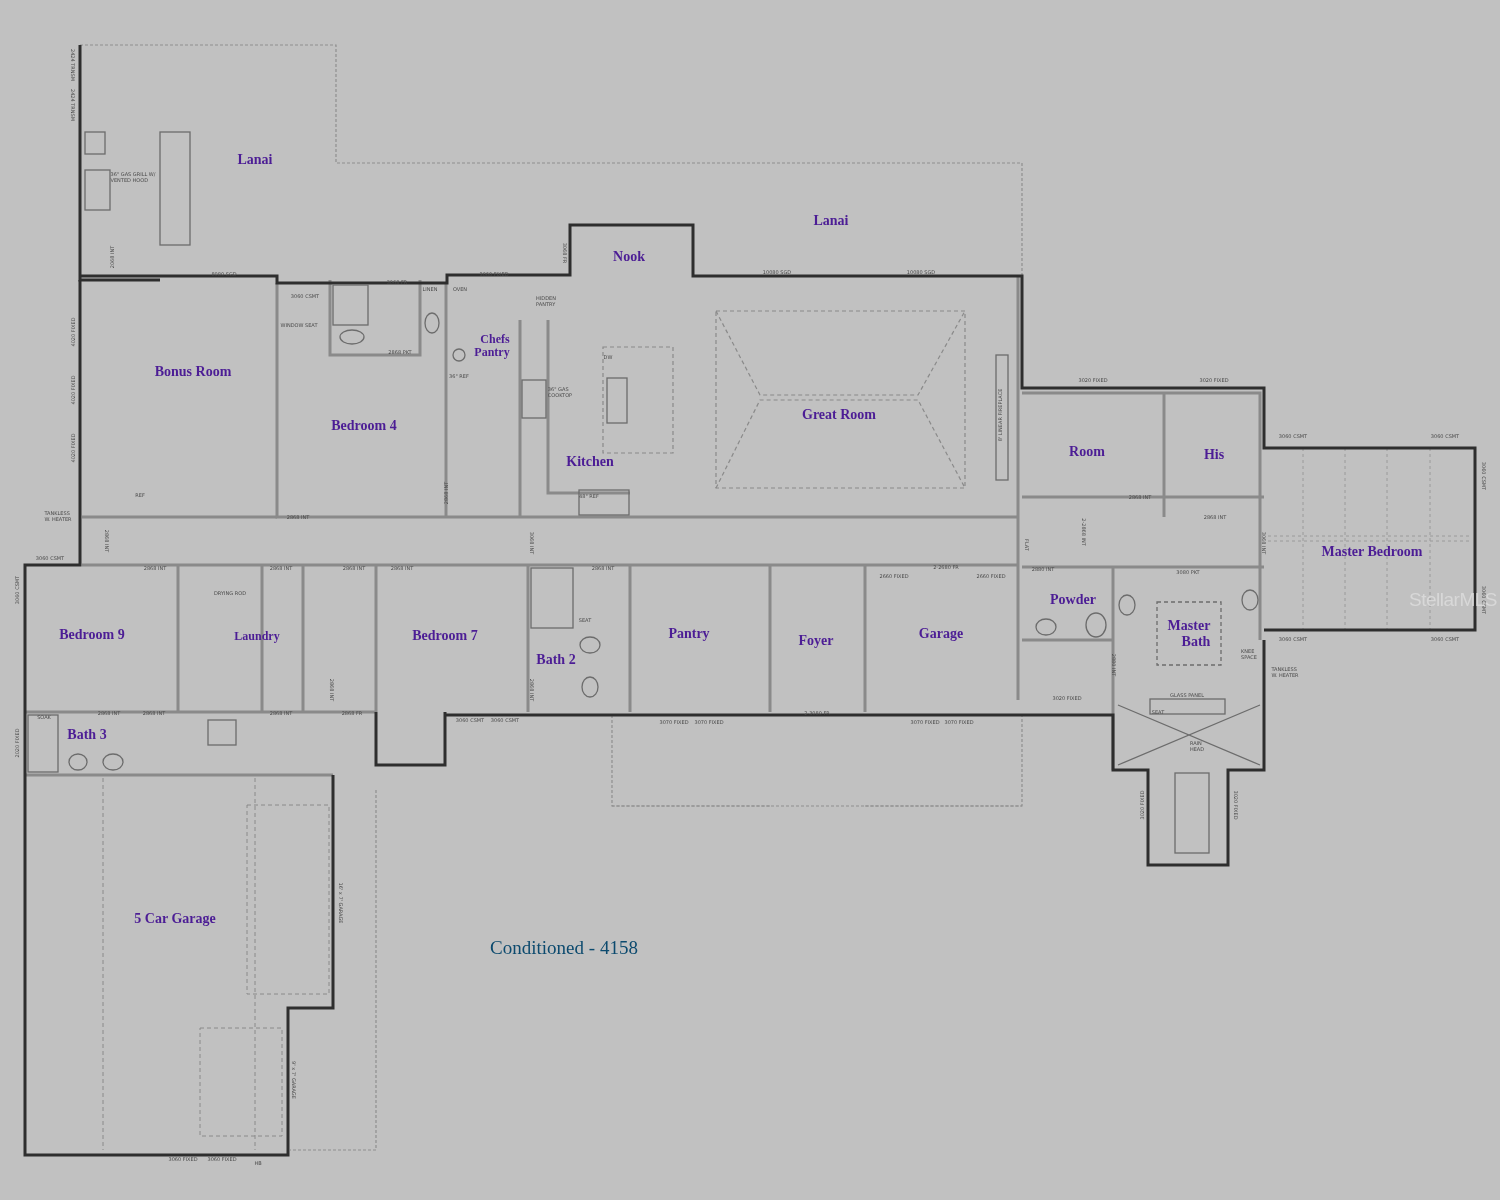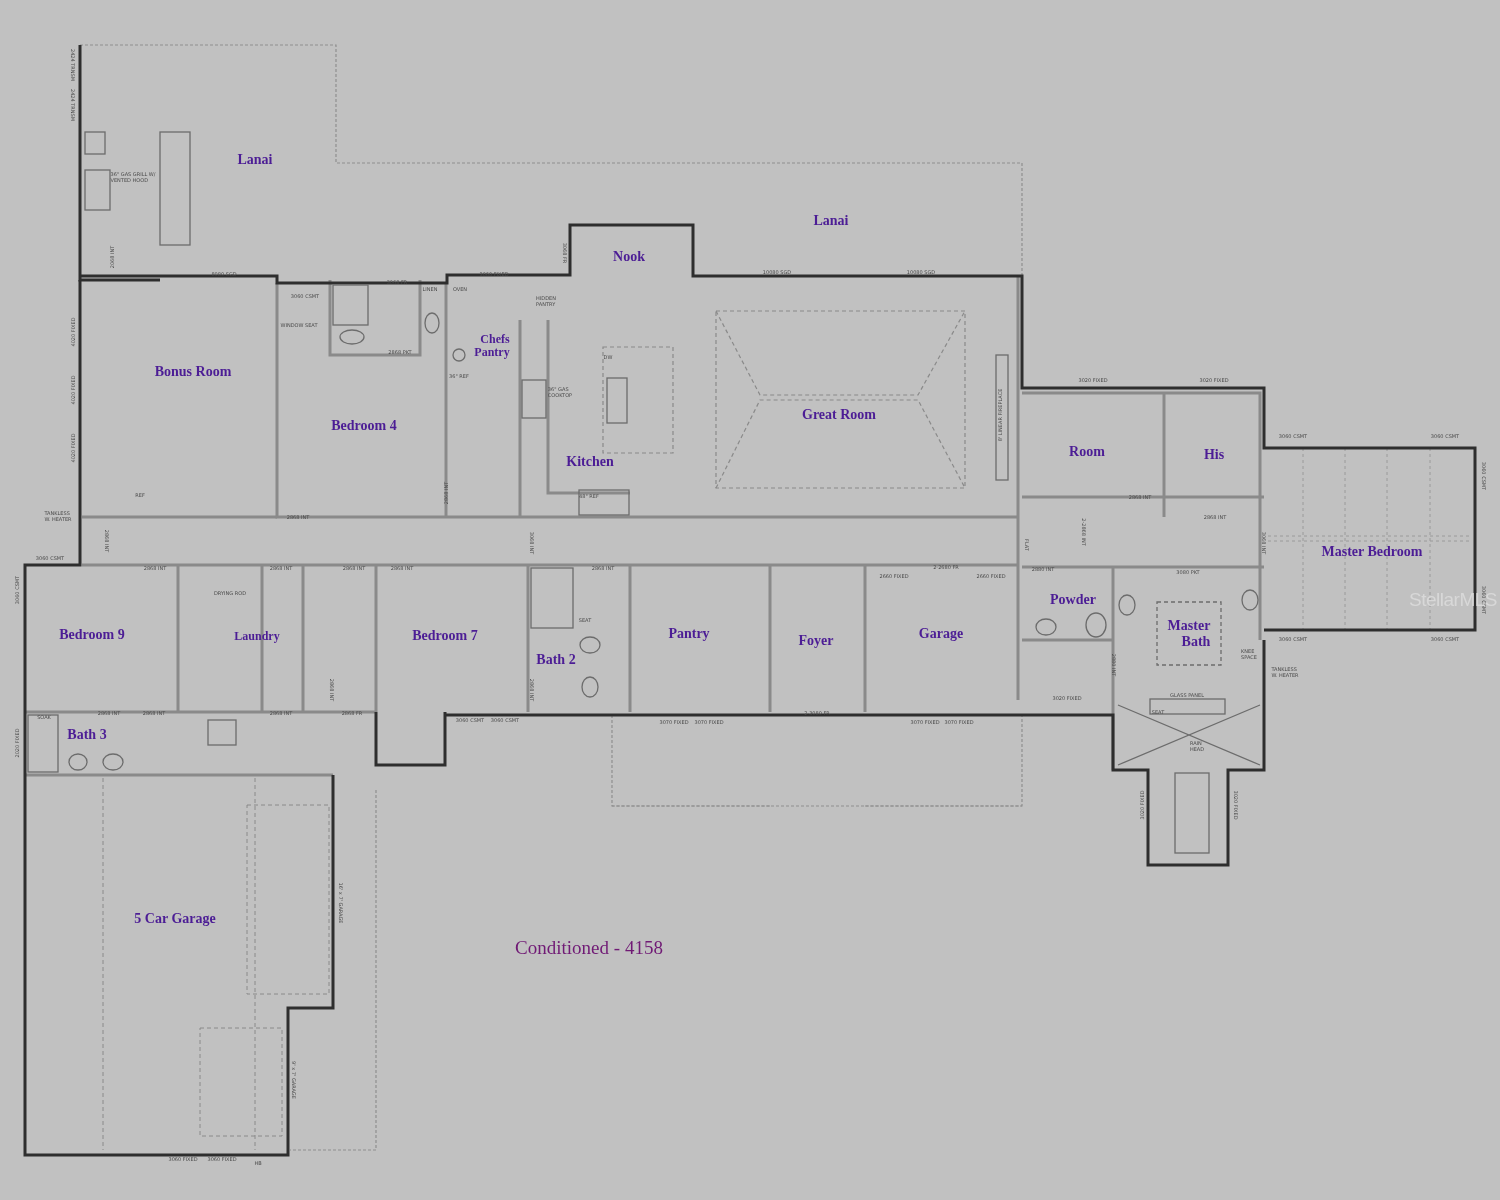--- a/index.html
+++ b/index.html
@@ -2,21 +2,21 @@
 <html><head>
 <meta charset="utf-8">
 <style>
   html,body{margin:0;padding:0;}
   body{width:1500px;height:1200px;background:#c1c1c1;position:relative;overflow:hidden;font-family:"DejaVu Serif",serif;}
   #plan{position:absolute;left:0;top:0;width:1500px;height:1200px;}
   .room-label{position:absolute;font-family:"Liberation Serif","DejaVu Serif",serif;color:#4c1d95;font-size:14px;white-space:nowrap;transform:translate(-50%,-50%);text-align:right;line-height:16px;font-weight:bold;}
   .note{position:absolute;font-family:"DejaVu Sans",sans-serif;color:#4a4a4a;font-size:5px;white-space:nowrap;transform:translate(-50%,-50%);}
   .note.v{transform:translate(-50%,-50%) rotate(-90deg);}
   .note.v2{transform:translate(-50%,-50%) rotate(90deg);}
-  .footer-label{position:absolute;left:589px;top:948px;transform:translate(-50%,-50%);font-family:"Liberation Serif","DejaVu Serif",serif;font-size:19px;color:#701a75;white-space:nowrap;}
+  .footer-label{position:absolute;left:564px;top:948px;transform:translate(-50%,-50%);font-family:"Liberation Serif","DejaVu Serif",serif;font-size:19px;color:#0c4a6e;white-space:nowrap;}
   .watermark{position:absolute;left:1453px;top:600px;transform:translate(-50%,-50%);font-family:"Liberation Sans",sans-serif;font-size:19px;color:#d8d8d8;letter-spacing:-0.5px;white-space:nowrap;}
 </style>
 </head>
 <body>
 
 <svg id="plan" viewBox="0 0 1500 1200" xmlns="http://www.w3.org/2000/svg">
 
   <g fill="none" stroke="#8f8f8f" stroke-width="1.2" stroke-dasharray="3,2">
     <path d="M80 45 L336 45 L336 163 L1022 163 L1022 276"></path>
     <path d="M612 715 L612 806 L1022 806 L1022 715"></path>

